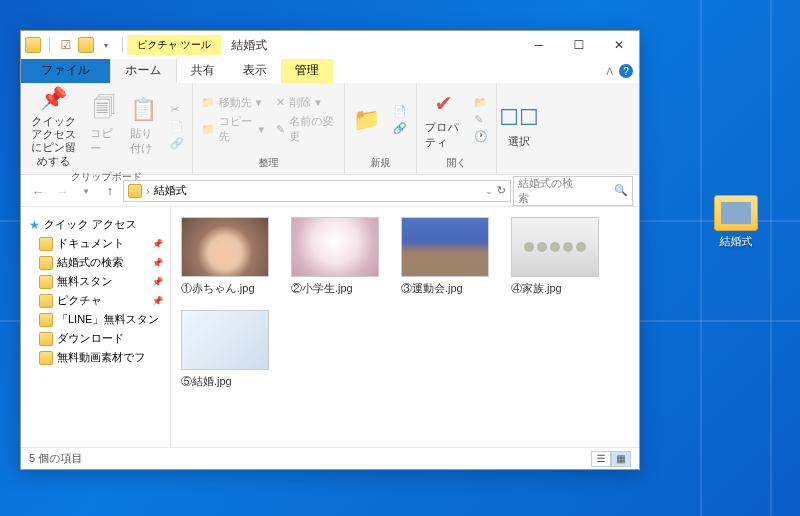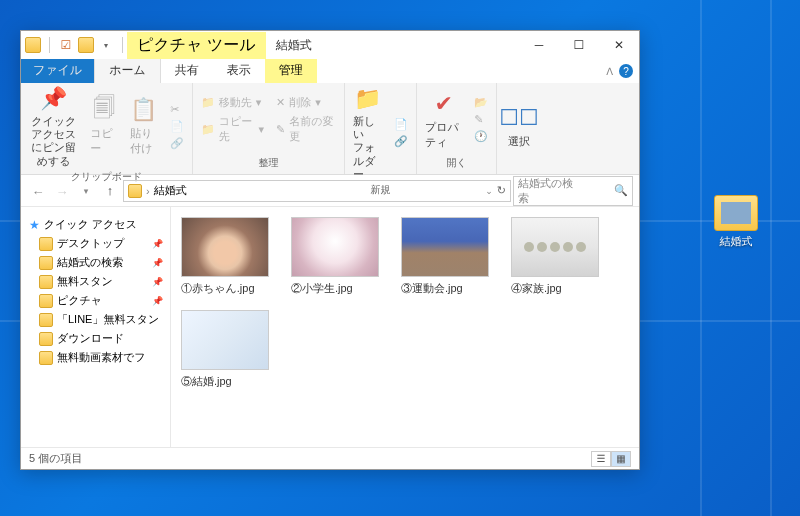--- a/index.html
+++ b/index.html
@@ -9,26 +9,26 @@
 .wallpaper .h1{left:0;top:220px;width:100%;height:2px}
 .wallpaper .h2{left:0;top:320px;width:100%;height:2px}
 .wallpaper .v1{top:0;left:700px;width:2px;height:100%}
 .wallpaper .v2{top:0;left:770px;width:2px;height:100%}
 .explorer { position: absolute; left: 20px; top: 30px; width: 620px; height: 440px; background: #fff; border: 1px solid #9a9a9a; box-shadow: 0 4px 20px rgba(0,0,0,0.25); display: flex; flex-direction: column; }
 .titlebar { height: 28px; display: flex; align-items: center; background: #fff; }
 .titlebar-left { display: flex; align-items: center; padding-left: 4px; gap: 4px; }
 .qat-icon { width:16px;height:16px;display:flex;align-items:center;justify-content:center;font-size:12px; }
 .folder-ico { width:16px;height:16px;background:linear-gradient(#ffe089,#f7c64a);border-radius:2px;border:1px solid #d9a72e; }
 .titlebar-divider{width:1px;height:16px;background:#ccc;margin:0 4px}
-.contextual { background:#FFF88F;padding:3px 10px;font-size:16px;text-align:center; }
+.contextual { background:#FFF88F;padding:3px 10px;font-size:10px;text-align:center; }
 .wintitle{padding-left:10px;font-size:12px;color:#333}
 .spacer{flex:1}
 .winbtn{width:40px;height:28px;display:flex;align-items:center;justify-content:center;font-size:12px;color:#333}
 .tabs { height: 24px; display: flex; background:#fff; }
-.tb-file{background:#1979CA;color:#e5e5e5;font-size:12px;padding:3px 12px}
+.tb-file{background:#1979CA;color:#0f172a;font-size:12px;padding:3px 20px}
 .tb{font-size:12px;padding:3px 14px;color:#333}
 .tb.active{background:#f5f5f5;border-left:1px solid #ddd;border-right:1px solid #ddd}
 .tb-contextual{background:#FFF88F;padding:3px 14px;font-size:12px}
 .tabs-right{margin-left:auto;display:flex;align-items:center;padding-right:6px;gap:6px}
 .help-ico{width:14px;height:14px;border-radius:50%;background:#1979CA;color:#fff;font-size:10px;display:flex;align-items:center;justify-content:center}
 .ribbon{height:92px;background:#f5f5f5;border-bottom:1px solid #ddd;display:flex}
 .rgroup{border-right:1px solid #e1e1e1;display:flex;flex-direction:column;padding:2px 6px}
 .rgroup-content{flex:1;display:flex;align-items:center;gap:8px}
 .rgroup-label{font-size:10px;text-align:center;color:#666;padding:2px 0}
 .rbtn{display:flex;flex-direction:column;align-items:center;font-size:11px;color:#444;gap:2px;padding:0 2px}
@@ -157,22 +157,20 @@
             </div>
         </div>
       </div>
       <div class="rgroup-label">整理</div>
     </div>
 
     <div class="rgroup" style="width:72px">
       <div class="rgroup-content">
         <div class="rbtn">
           <div class="ricon" style="color:#f0b64a">📁</div>
-          <span style="white-space:pre-line;line-height:1.2">新しい
-フォルダー</span>
         </div>
         <div class="rcol">
           <div class="rsmall">
               <span>📄</span>
             </div>
           <div class="rsmall">
               <span>🔗</span>
             </div>
         </div>
       </div>
@@ -233,21 +231,21 @@
 
   <div class="content">
     <div class="tree">
       <div class="tree-item root">
         <span class="star-ico">★</span>
         <span>クイック アクセス</span>
       </div>
       <div id="tree-items">
           <div class="tree-item">
             <span class="mini-folder"></span>
-            <span>デスクトップ</span>
+            <span>ドキュメント</span>
             <span class="pin-sm">📌</span>
           </div>
           <div class="tree-item">
             <span class="mini-folder"></span>
             <span>結婚式の検索</span>
             <span class="pin-sm">📌</span>
           </div>
           <div class="tree-item">
             <span class="mini-folder"></span>
             <span>無料スタン</span>

